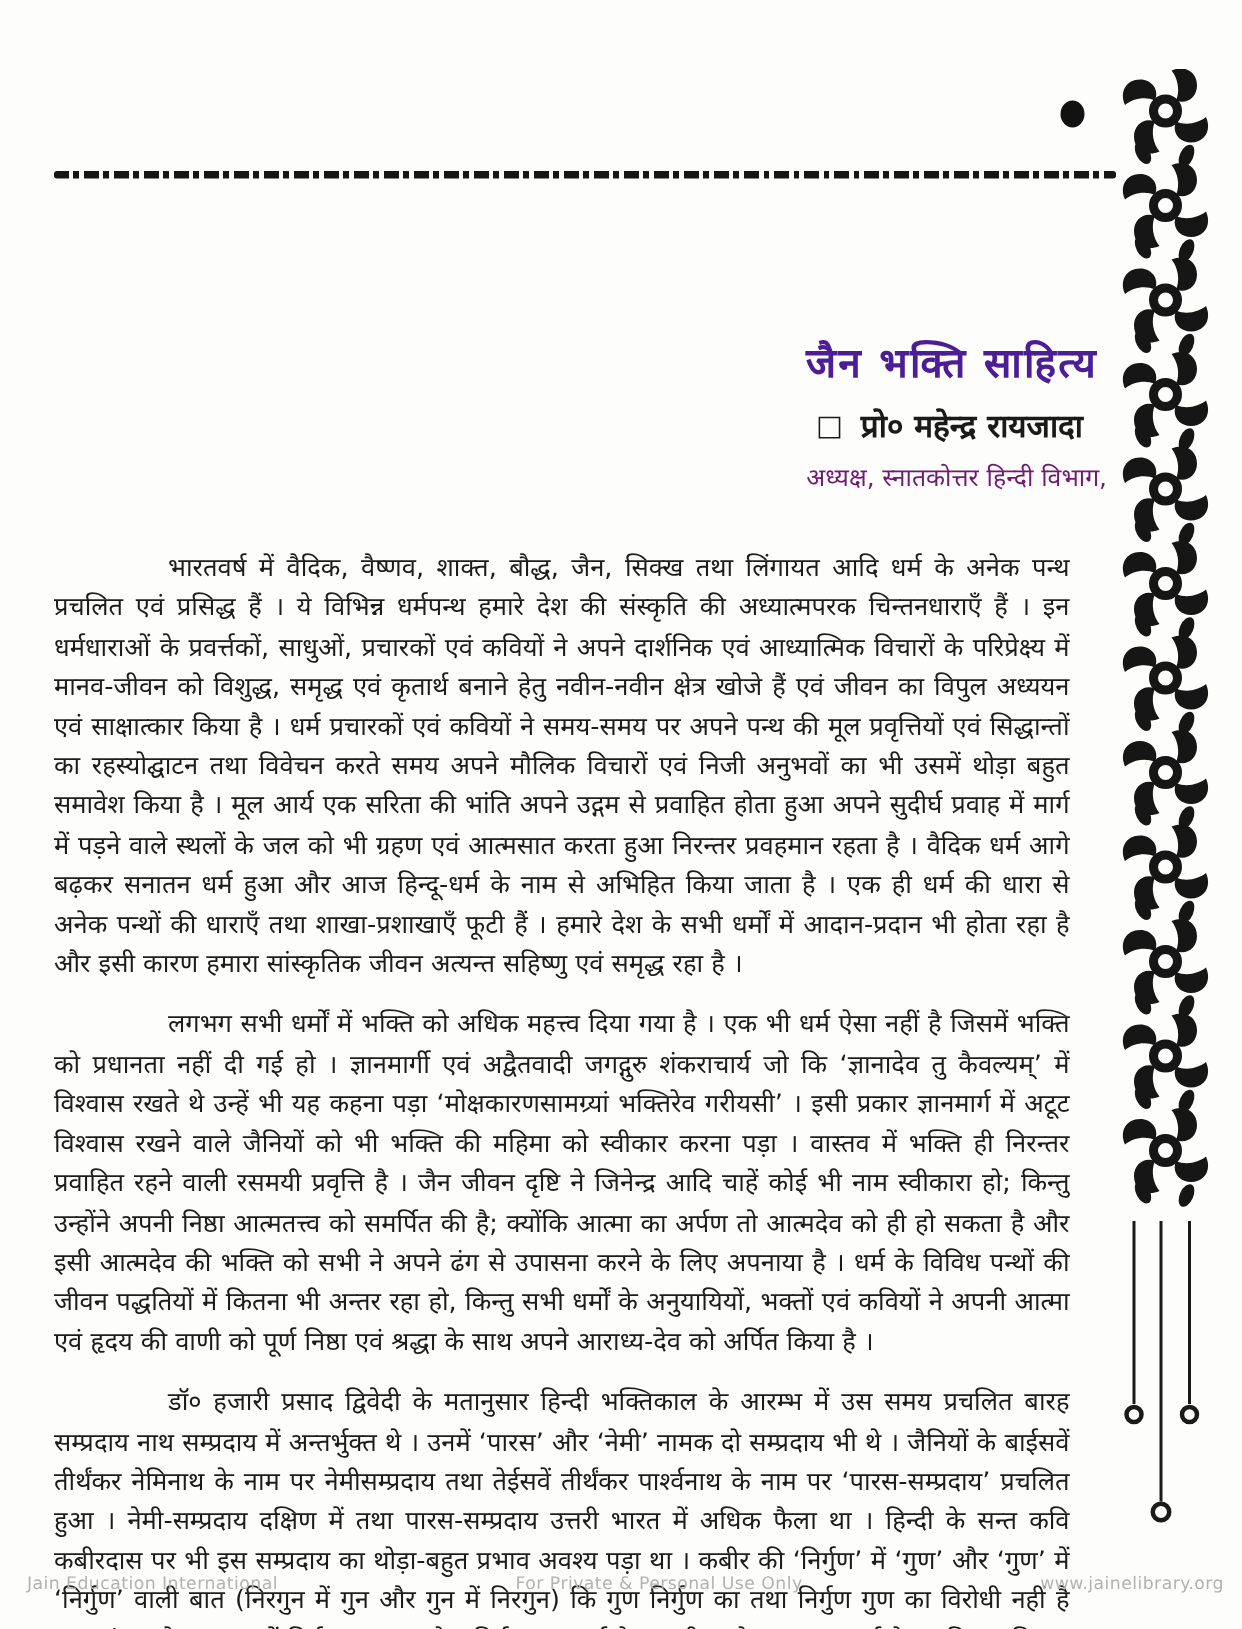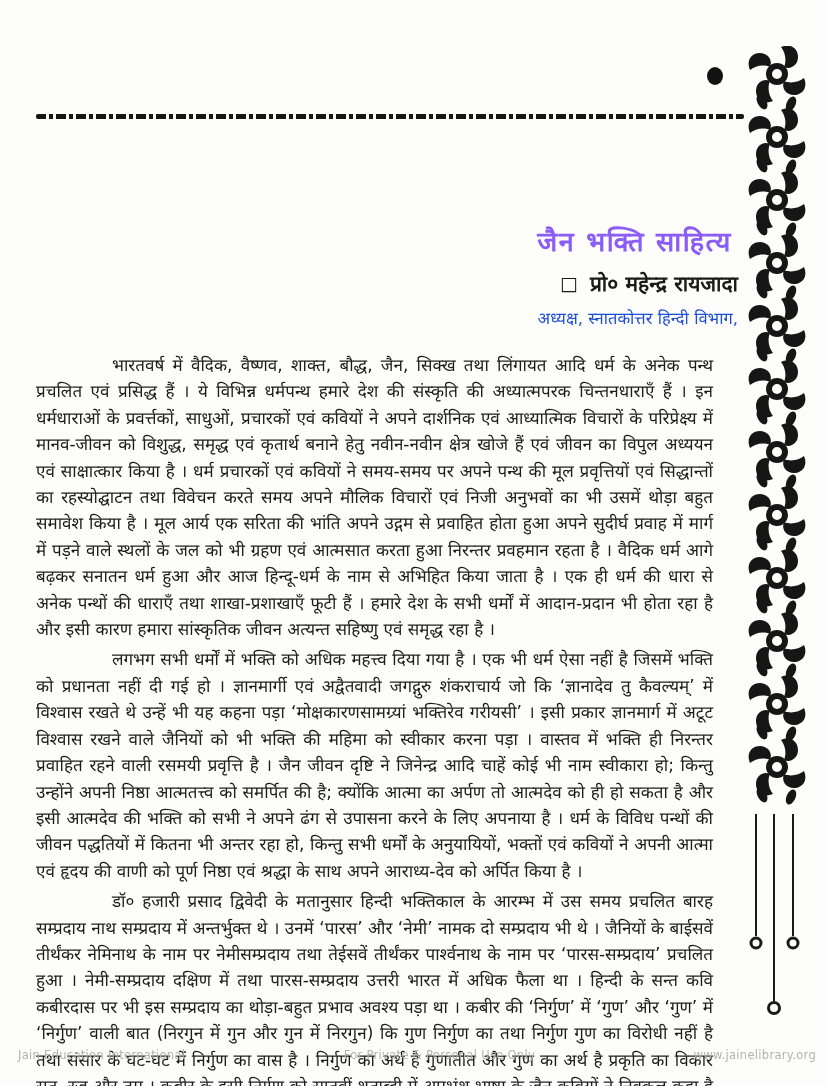--- a/index.html
+++ b/index.html
@@ -47,55 +47,55 @@
     position: absolute;
     top: 222px; right: 90px;
     width: 430px;
     text-align: right;
   }
   .heading .title {
     font-size: 27px;
     font-weight: bold;
     letter-spacing: 1.5px;
     margin: 0 6px 10px 0;
-    color: #8b5cf6;
+    color: #4c1d95;
   }
   .heading .author-line {
     font-size: 21px;
     font-weight: bold;
-    margin: 0 0 9px 0;
+    margin: 0 16px 9px 0;
     color: #1a1a1a;
   }
   .heading .author-line .bullet {
     display: inline-block;
     margin-right: 12px;
     font-weight: normal;
     font-size: 19px;
     position: relative;
     top: -1px;
   }
   .heading .affil {
     font-size: 16.5px;
     line-height: 26px;
     margin: 0;
-    color: #1d4ed8;
+    color: #701a75;
   }
 
   
   .article {
     position: absolute;
     left: 36px; top: 352px;
     width: 677px;
     text-align: justify;
     font-size: 17px;
     line-height: 26.4px;
     color: #1c1c1c;
   }
   .article p {
-    margin: 0 0 4px 0;
+    margin: 14px 0 4px 0;
     text-indent: 76px;
   }
 
   
   .footer {
     position: absolute;
     left: 0; right: 0;
     top: 1048px;
     display: flex;
     justify-content: space-between;

